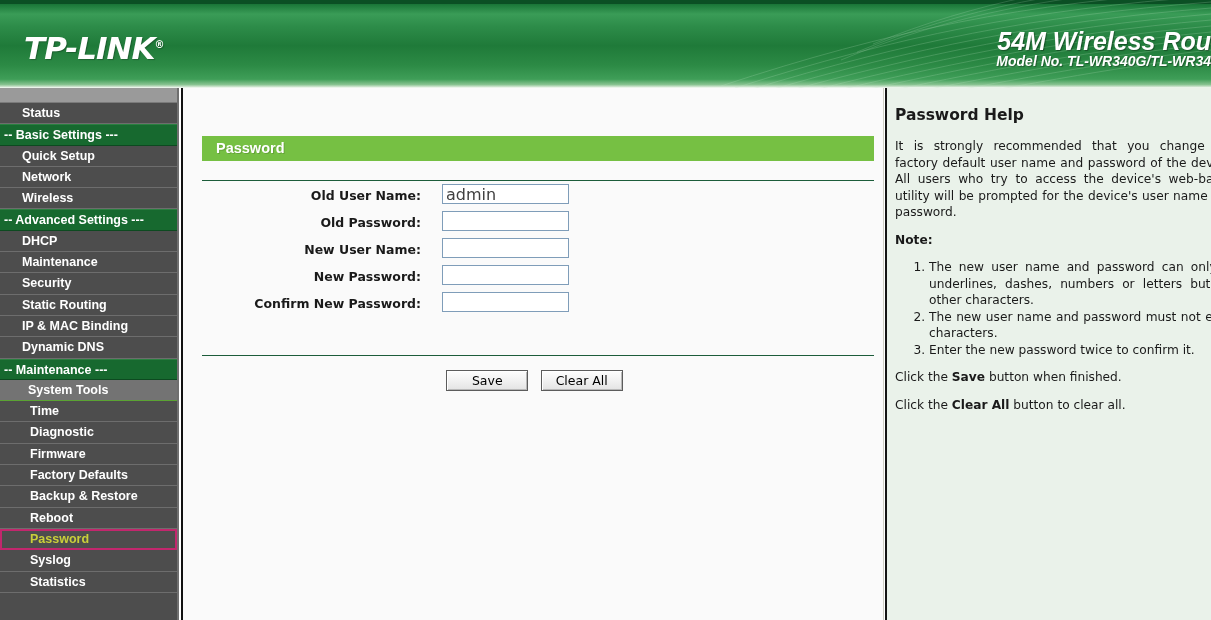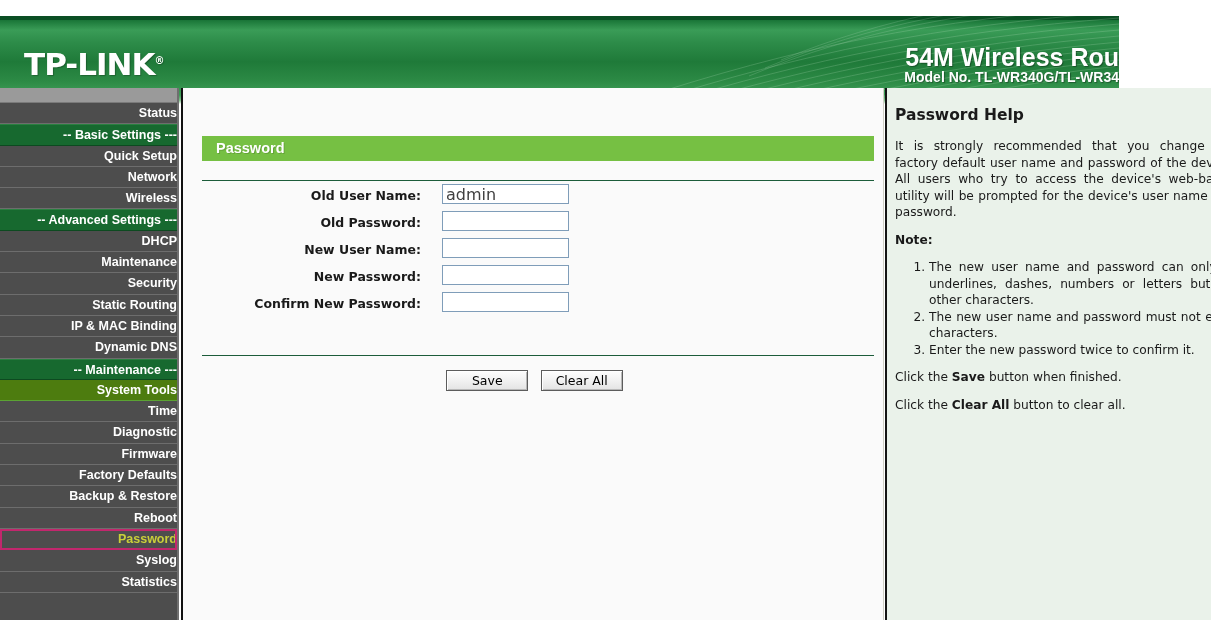--- a/index.html
+++ b/index.html
@@ -8,34 +8,35 @@
     width: 1211px; height: 620px;
     overflow: hidden;
     background: #ffffff;
     font-family: "Liberation Sans", sans-serif;
   }
 
   #app { position: relative; width: 1211px; height: 620px; overflow: hidden; }
 
   
   #banner {
-    position: absolute; left: 0; top: 16px; width: 1119px; height: 88px;
+    position: absolute; left: 0; top: 0; width: 1211px; height: 88px;
     background:
       linear-gradient(180deg,
         #0e5f2c 0%,
         #1d7a3b 6%,
         #3a9c57 16%,
         #2d8c49 30%,
         #1f7a39 52%,
         #2c8a45 74%,
         #3f9e58 90%,
         #86c28f 96%,
         #d9ead9 99%,
         #ffffff 100%);
     overflow: hidden;
+    font-style: italic;
   }
   #banner-waves {
     position: absolute; right: 0; top: 0; width: 620px; height: 88px;
     opacity: .55; pointer-events: none;
   }
   #banner-top-line {
     position: absolute; left: 0; top: 0; width: 100%; height: 4px;
     background: #0b4f24;
   }
   #logo {
@@ -56,21 +57,20 @@
   #banner-title { font-size: 25px; font-weight: bold; line-height: 22px; }
   #banner-model { font-size: 14px; font-weight: bold; line-height: 19px; }
 
   
   #sidebar {
     position: absolute; left: 0; top: 88px;
     width: 179px; height: 532px;
     background: #4d4d4d;
     border-right: 2px solid #6f6f6f;
     overflow: hidden;
-    text-align: right;
   }
   #sidebar-top-strip {
     height: 15px; background: #9a9a9a;
     border-bottom: 1px solid #7a7a7a;
   }
   .nav-item {
     position: relative;
     height: 21.3px;
     line-height: 21.3px;
     color: #ffffff;
@@ -82,21 +82,21 @@
     white-space: nowrap;
     overflow: hidden;
   }
   .nav-item.section {
     background: #17692f;
     padding-left: 4px;
     border-bottom: 1px solid #0d4a20;
     border-top: 1px solid #2a8040;
   }
   .nav-item.active-parent {
-    background: #4d7c0f;
+    background: #737373;
     padding-left: 28px;
     border-bottom: 1px solid #5ba333;
   }
   .nav-item.sub { padding-left: 30px; }
   .nav-item.current {
     color: #c9cf3a;
     outline: 2px solid #c2276d;
     outline-offset: -2px;
   }
 

